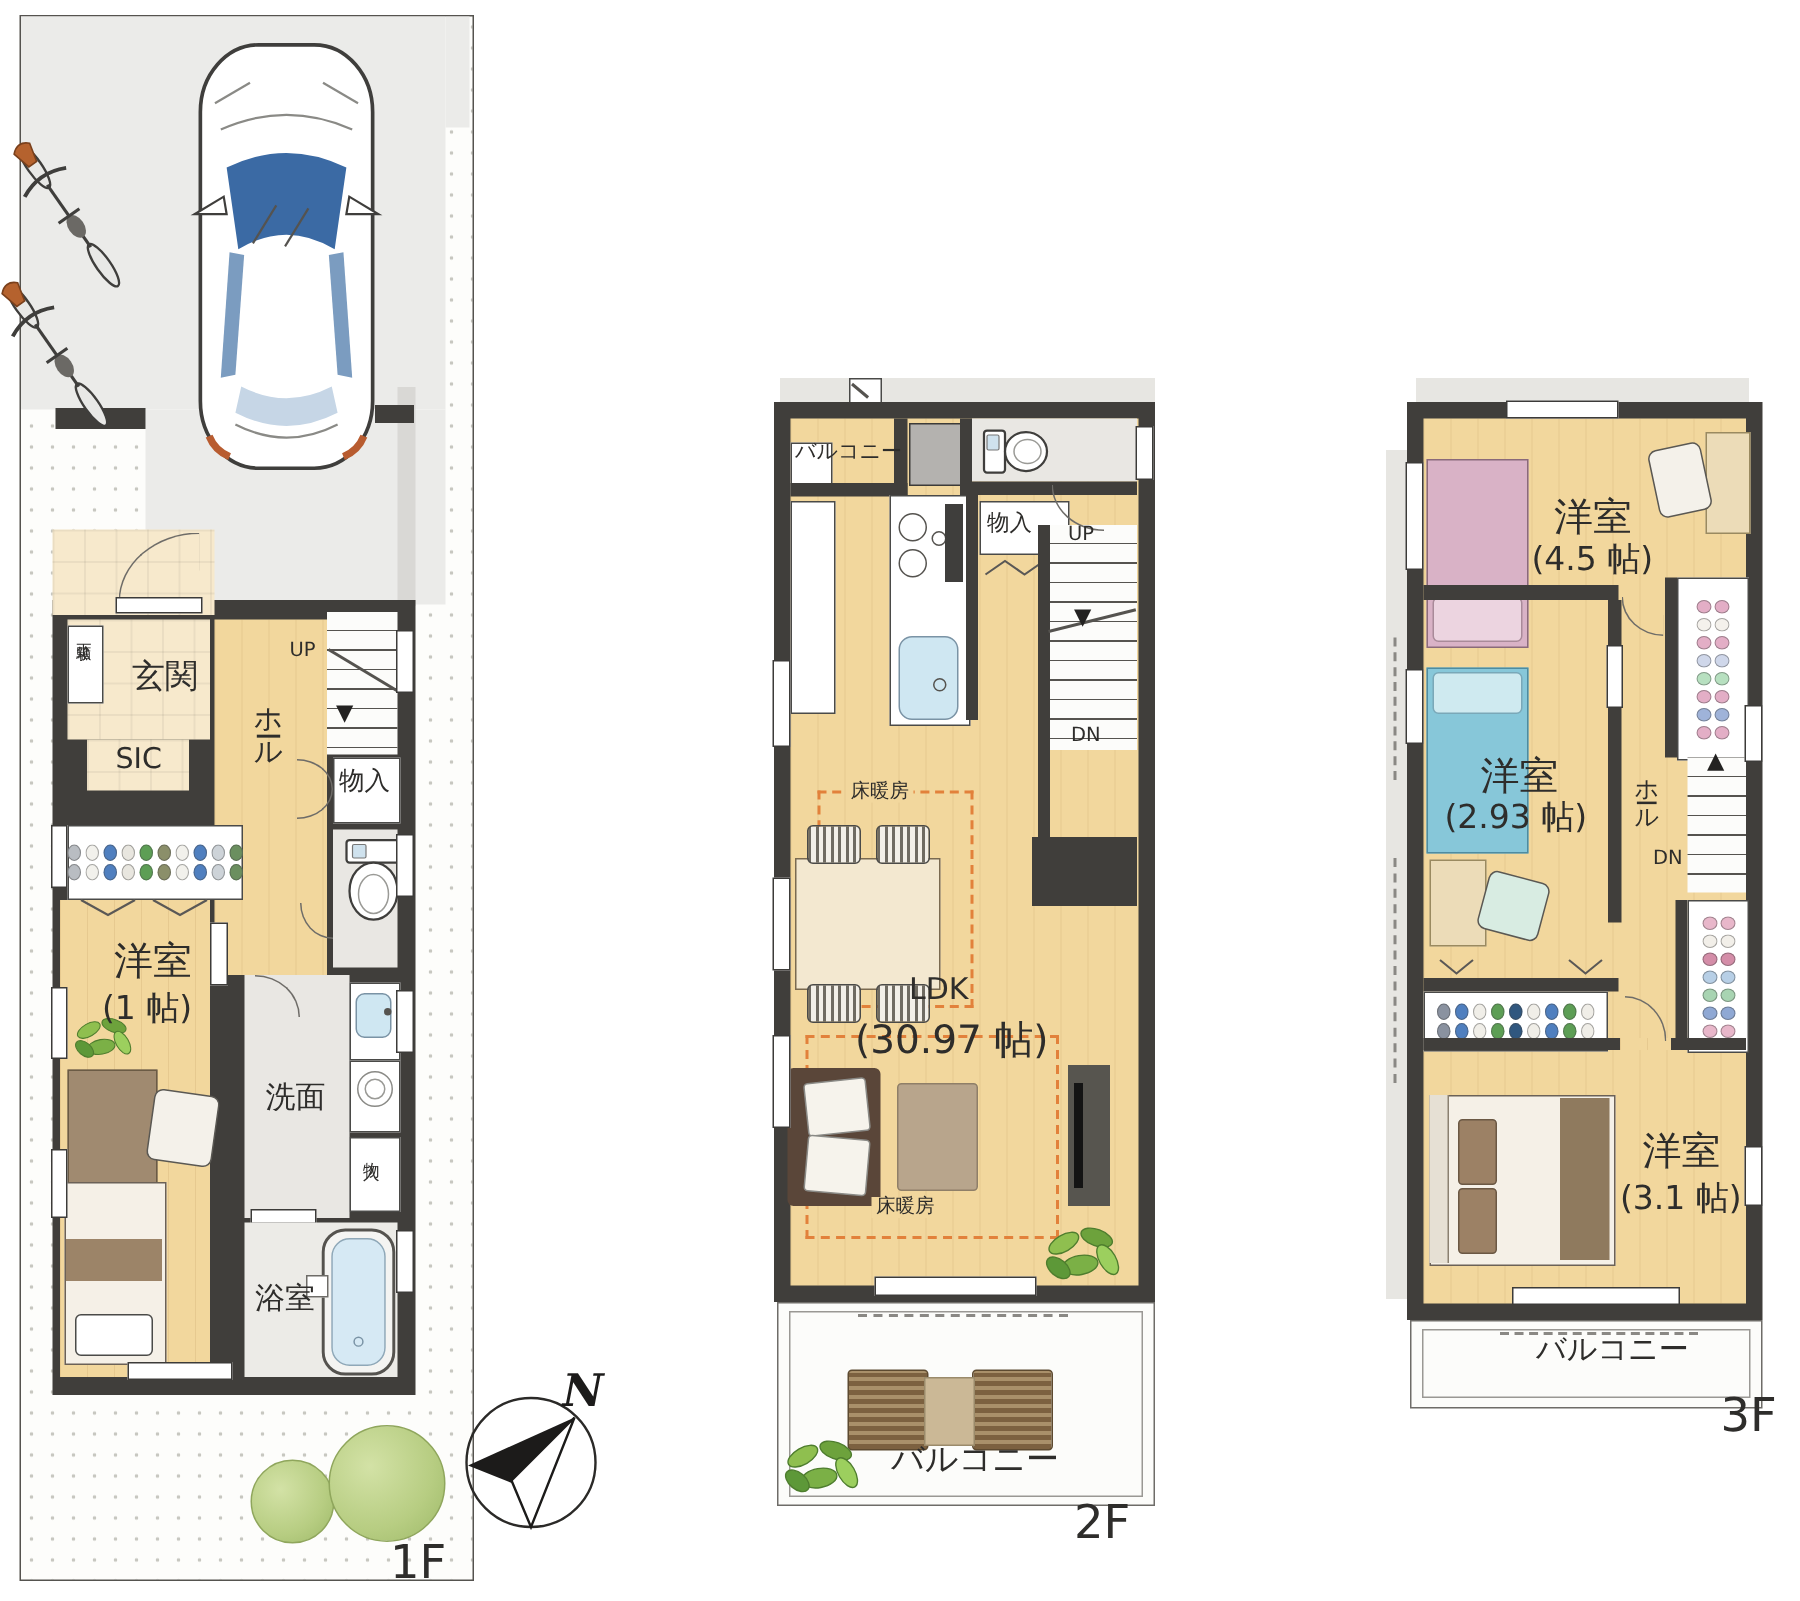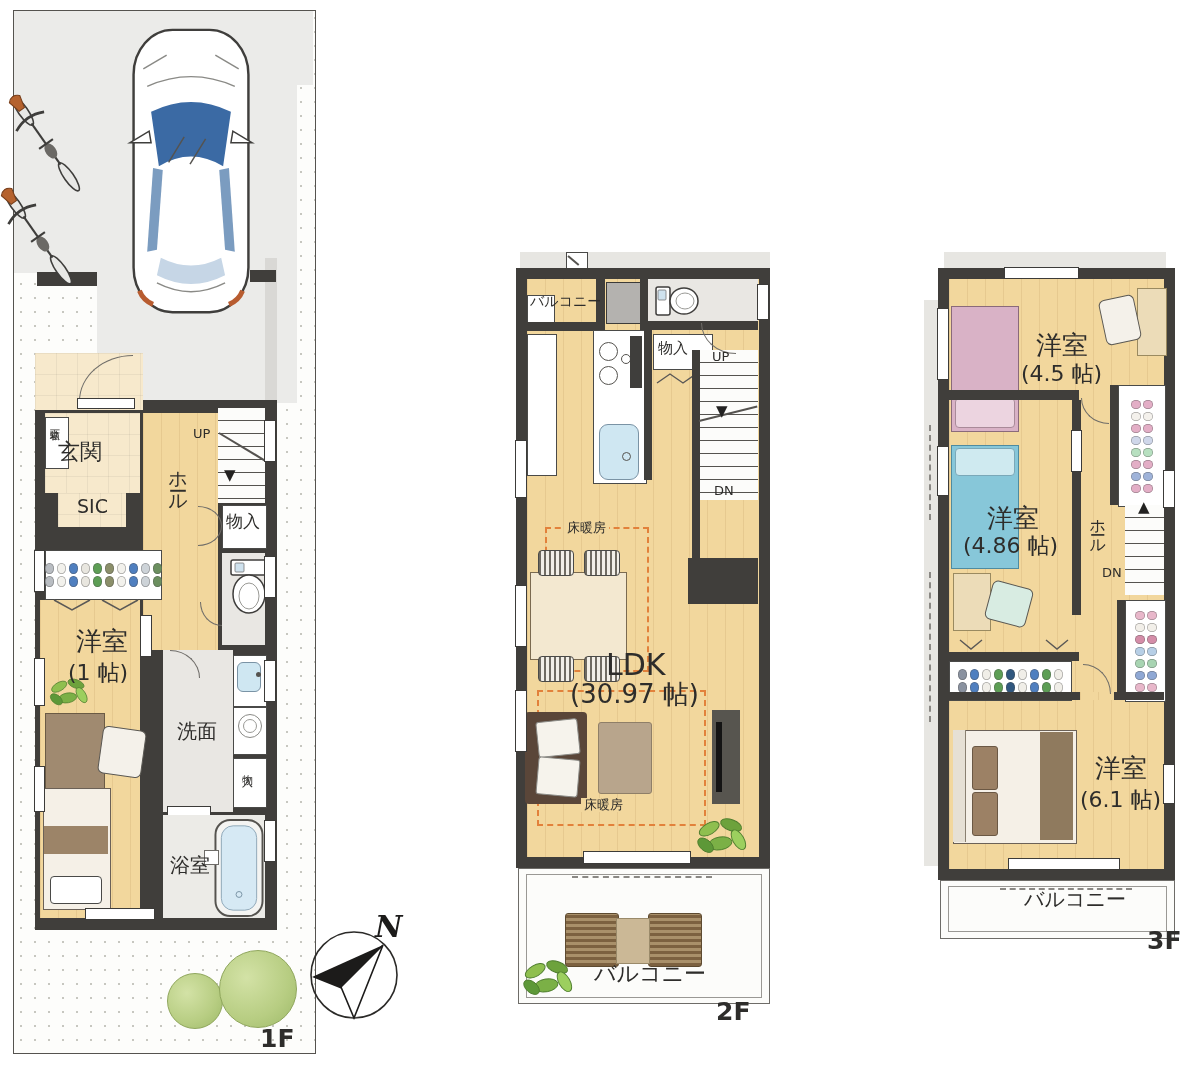--- a/index.html
+++ b/index.html
@@ -37,21 +37,21 @@
   .hgv{width:22px;height:9px;position:relative;flex:0 0 auto}
   .hgv::before,.hgv::after{content:"";position:absolute;top:0;bottom:0;width:10px;border-radius:50%;background:var(--c);box-shadow:inset 0 0 0 .7px rgba(70,70,70,.45)}
   .hgv::before{left:0}.hgv::after{right:0}
   .bush{position:absolute;border-radius:50%;background:radial-gradient(circle at 35% 35%,#d3e2a6,#b7cd82 60%,#9db968);border:1.5px solid #8fa65c}
   .chair{background:repeating-linear-gradient(90deg,#6f6b62 0 2px,#f2efe8 2px 5px);border:1.2px solid #4a4a48;border-radius:4px}
   .rattan{background:repeating-linear-gradient(0deg,#7c6140 0 3px,#a9906a 3px 6px);border:1.5px solid #5d4a30;border-radius:3px}
   .plainchair{background:#f4f1ea;border:1.2px solid #5a5853;border-radius:6px}
   .bedframe{background:#f5f0e7;border:1.3px solid #6b6157}
   .fs10{font-size:10px}.fs11{font-size:11px}.fs13{font-size:13px}.fs14{font-size:14px}.fs15{font-size:15px}
   .fs16{font-size:16px}.fs17{font-size:17px}.fs19{font-size:19px}.fs20{font-size:20px}.fs22{font-size:22px}
-  .fs26{font-size:26px}.fs30{font-size:30px}.fs32{font-size:25px;font-weight:700}
+  .fs26{font-size:26px}.fs30{font-size:20px}.fs32{font-size:31px;font-weight:400}
   .tri{position:absolute;font-size:15px;color:#232221;line-height:1}
 </style>
 </head>
 <body>
 
 <div id="stage">
 
   <div class="abs site" style="left:13px;top:10px;width:301px;height:1042px"></div>
   <div class="abs parking" style="left:14px;top:11px;width:283px;height:262px"></div>
   <div class="abs parking" style="left:97px;top:273px;width:200px;height:130px"></div>
@@ -179,21 +179,21 @@
   <div class="win" style="left:34px;top:550px;width:11px;height:42px"></div>
   <div class="win" style="left:34px;top:658px;width:11px;height:48px"></div>
   <div class="win" style="left:34px;top:766px;width:11px;height:46px"></div>
   <div class="win" style="left:85px;top:908px;width:70px;height:12px"></div>
   <div class="win" style="left:264px;top:420px;width:12px;height:42px"></div>
   <div class="win" style="left:264px;top:556px;width:12px;height:42px"></div>
   <div class="win" style="left:264px;top:660px;width:12px;height:42px"></div>
   <div class="win" style="left:264px;top:820px;width:12px;height:42px"></div>
 
   <div class="label v fs10" style="left:49px;top:421px">下駄箱</div>
-  <div class="label fs22" style="left:58px;top:440px">玄関</div>
+  <div class="label fs22" style="left:88px;top:440px">玄関</div>
   <div class="label fs19" style="left:77px;top:497px">SIC</div>
   <div class="label v fs19" style="left:168px;top:458px">ホール</div>
   <div class="label fs13" style="left:193px;top:427px">UP</div>
   <div class="label fs17" style="left:226px;top:513px">物入</div>
   <div class="label fs26" style="left:76px;top:628px">洋室</div>
   <div class="label fs22" style="left:68px;top:661px">(1 帖)</div>
   <div class="label fs20" style="left:177px;top:721px">洗面</div>
   <div class="label v fs11" style="left:241px;top:766px">物入</div>
   <div class="label fs20" style="left:170px;top:855px">浴室</div>
 
@@ -386,21 +386,21 @@
   <div class="win" style="left:1163px;top:764px;width:12px;height:40px"></div>
   <div class="win" style="left:1008px;top:858px;width:112px;height:12px"></div>
 
   <div class="abs" style="left:940px;top:880px;width:233px;height:57px;background:#fcfcfa;border:1.2px solid #6e6c68"></div>
   <div class="abs" style="left:948px;top:886px;width:217px;height:44px;border:1px solid #9a9894"></div>
   <div class="abs" style="left:1000px;top:888px;width:132px;height:0;border-top:2px dashed #8a8884"></div>
 
   <div class="label fs26" style="left:1036px;top:332px">洋室</div>
   <div class="label fs22" style="left:1021px;top:362px">(4.5 帖)</div>
   <div class="label fs26" style="left:987px;top:505px">洋室</div>
-  <div class="label fs22" style="left:963px;top:534px">(4.86 帖)</div>
+  <div class="label fs22" style="left:963px;top:534px">(2.93 帖)</div>
   <div class="label v fs16" style="left:1089px;top:508px">ホール</div>
   <div class="label fs13" style="left:1102px;top:566px">DN</div>
   <div class="label fs26" style="left:1095px;top:755px">洋室</div>
-  <div class="label fs22" style="left:1080px;top:788px">(6.1 帖)</div>
+  <div class="label fs22" style="left:1080px;top:788px">(3.1 帖)</div>
   <div class="label fs20" style="left:1024px;top:889px">バルコニー</div>
   <div class="label fs32" style="left:1147px;top:928px">3F</div>
 
 </div>
 
 </body></html>

